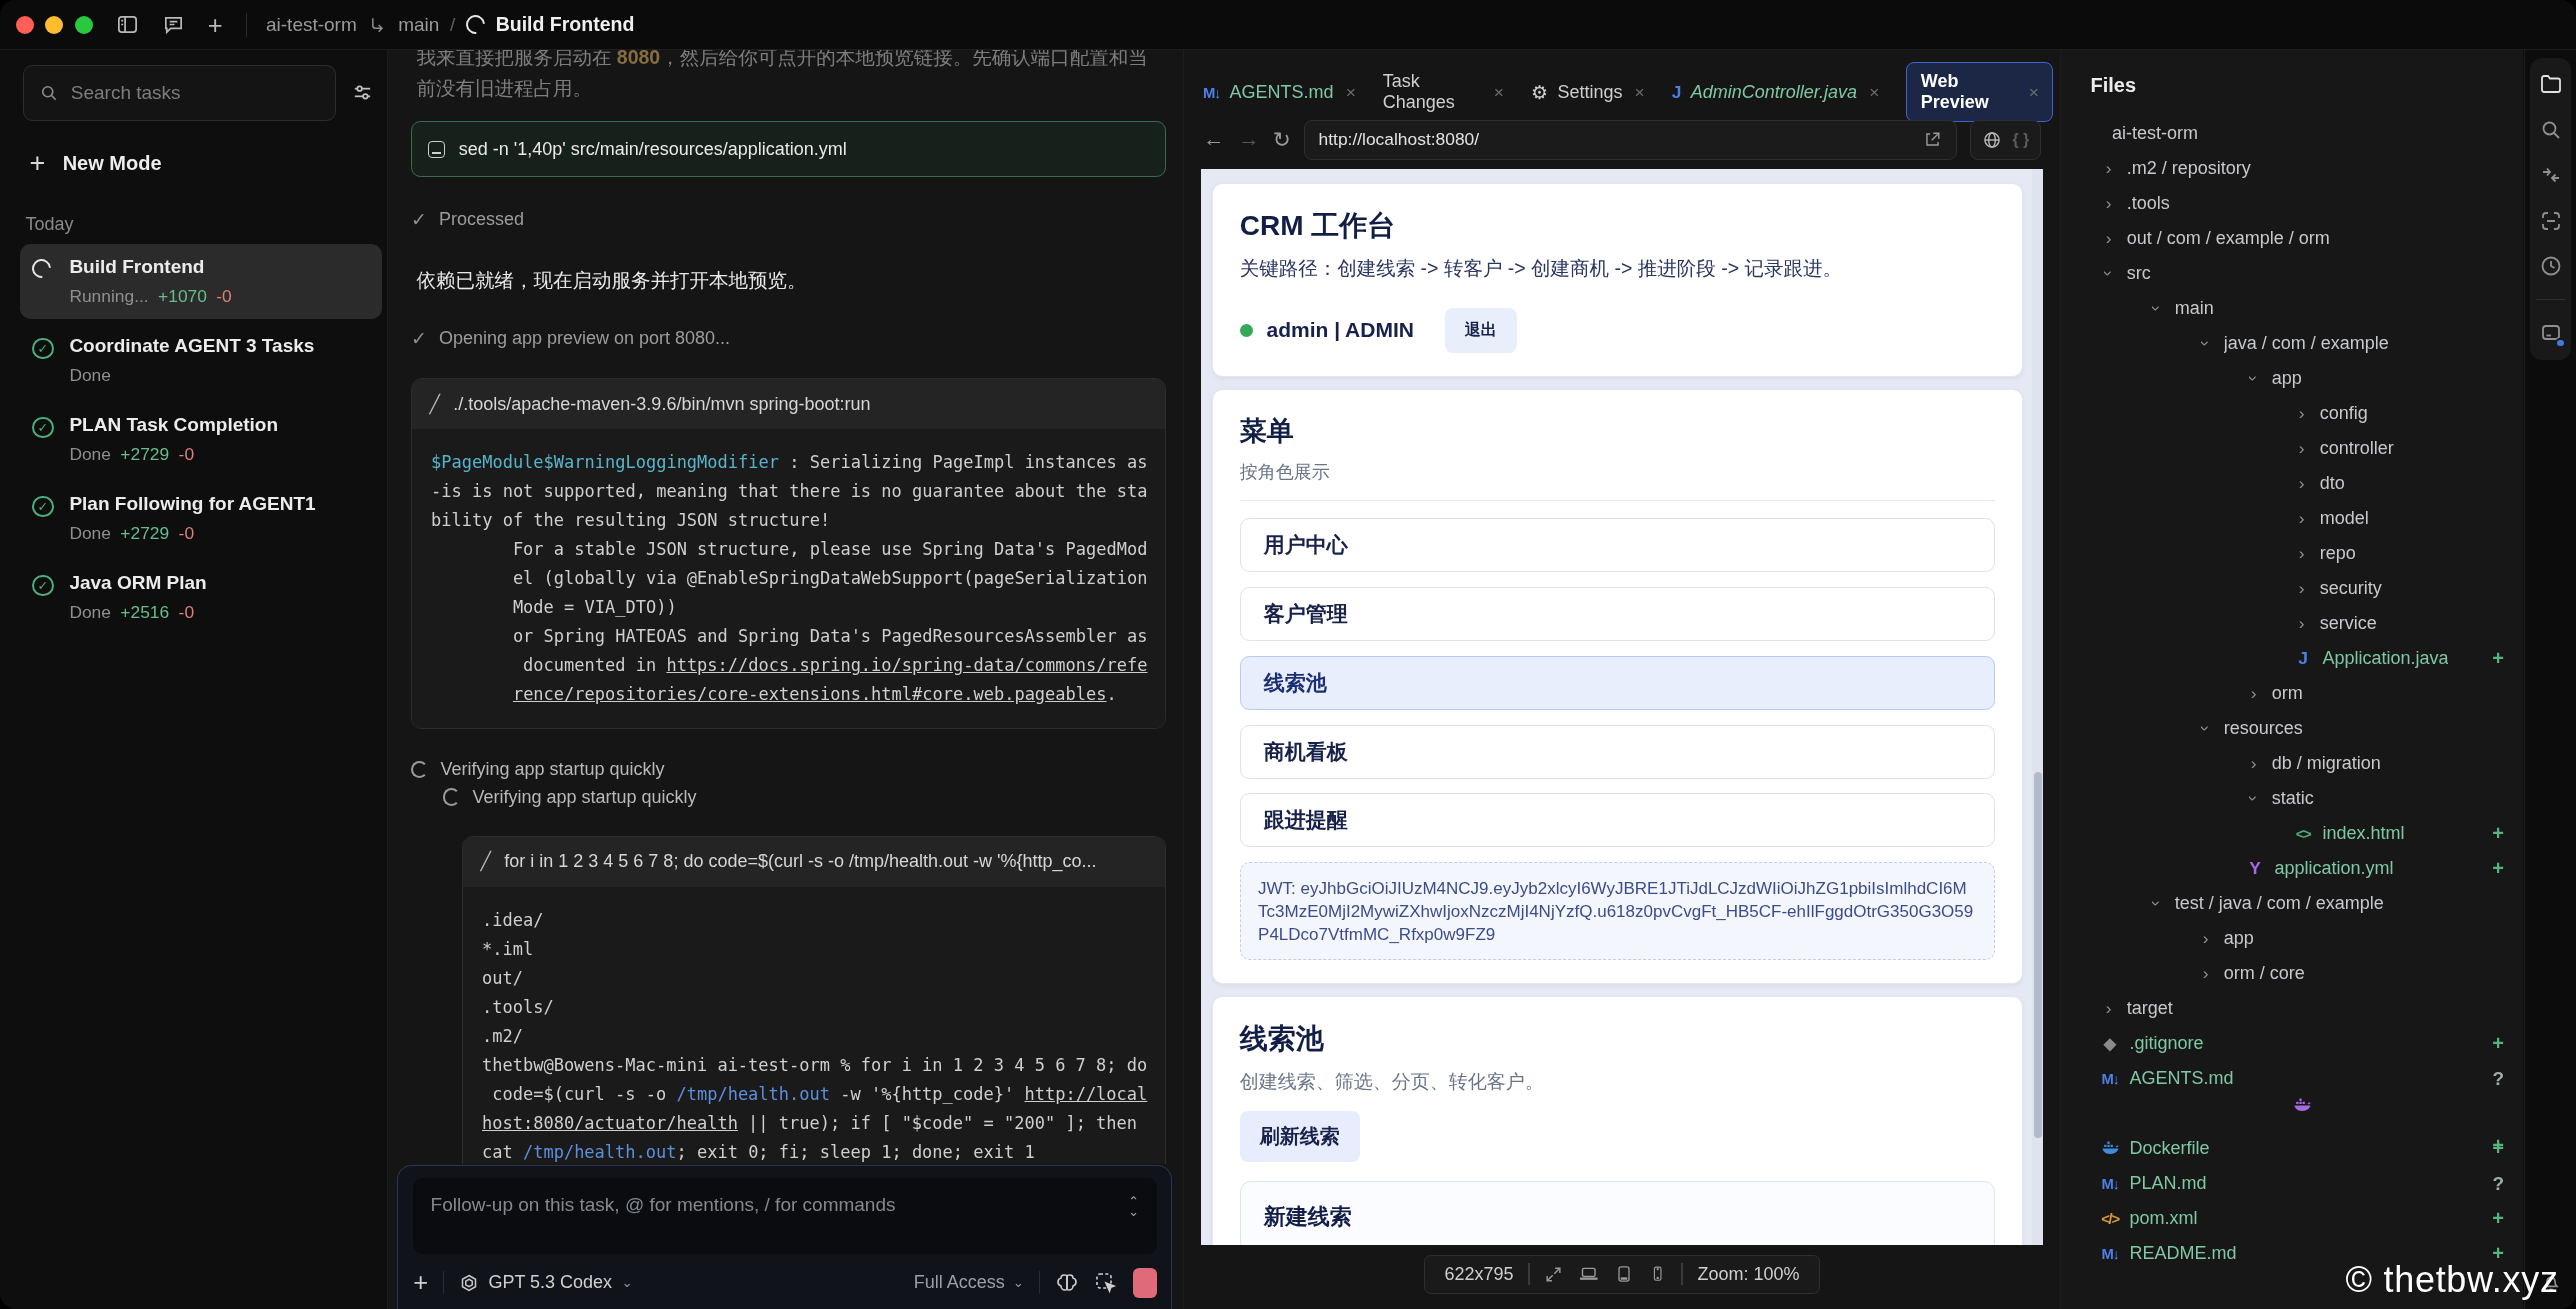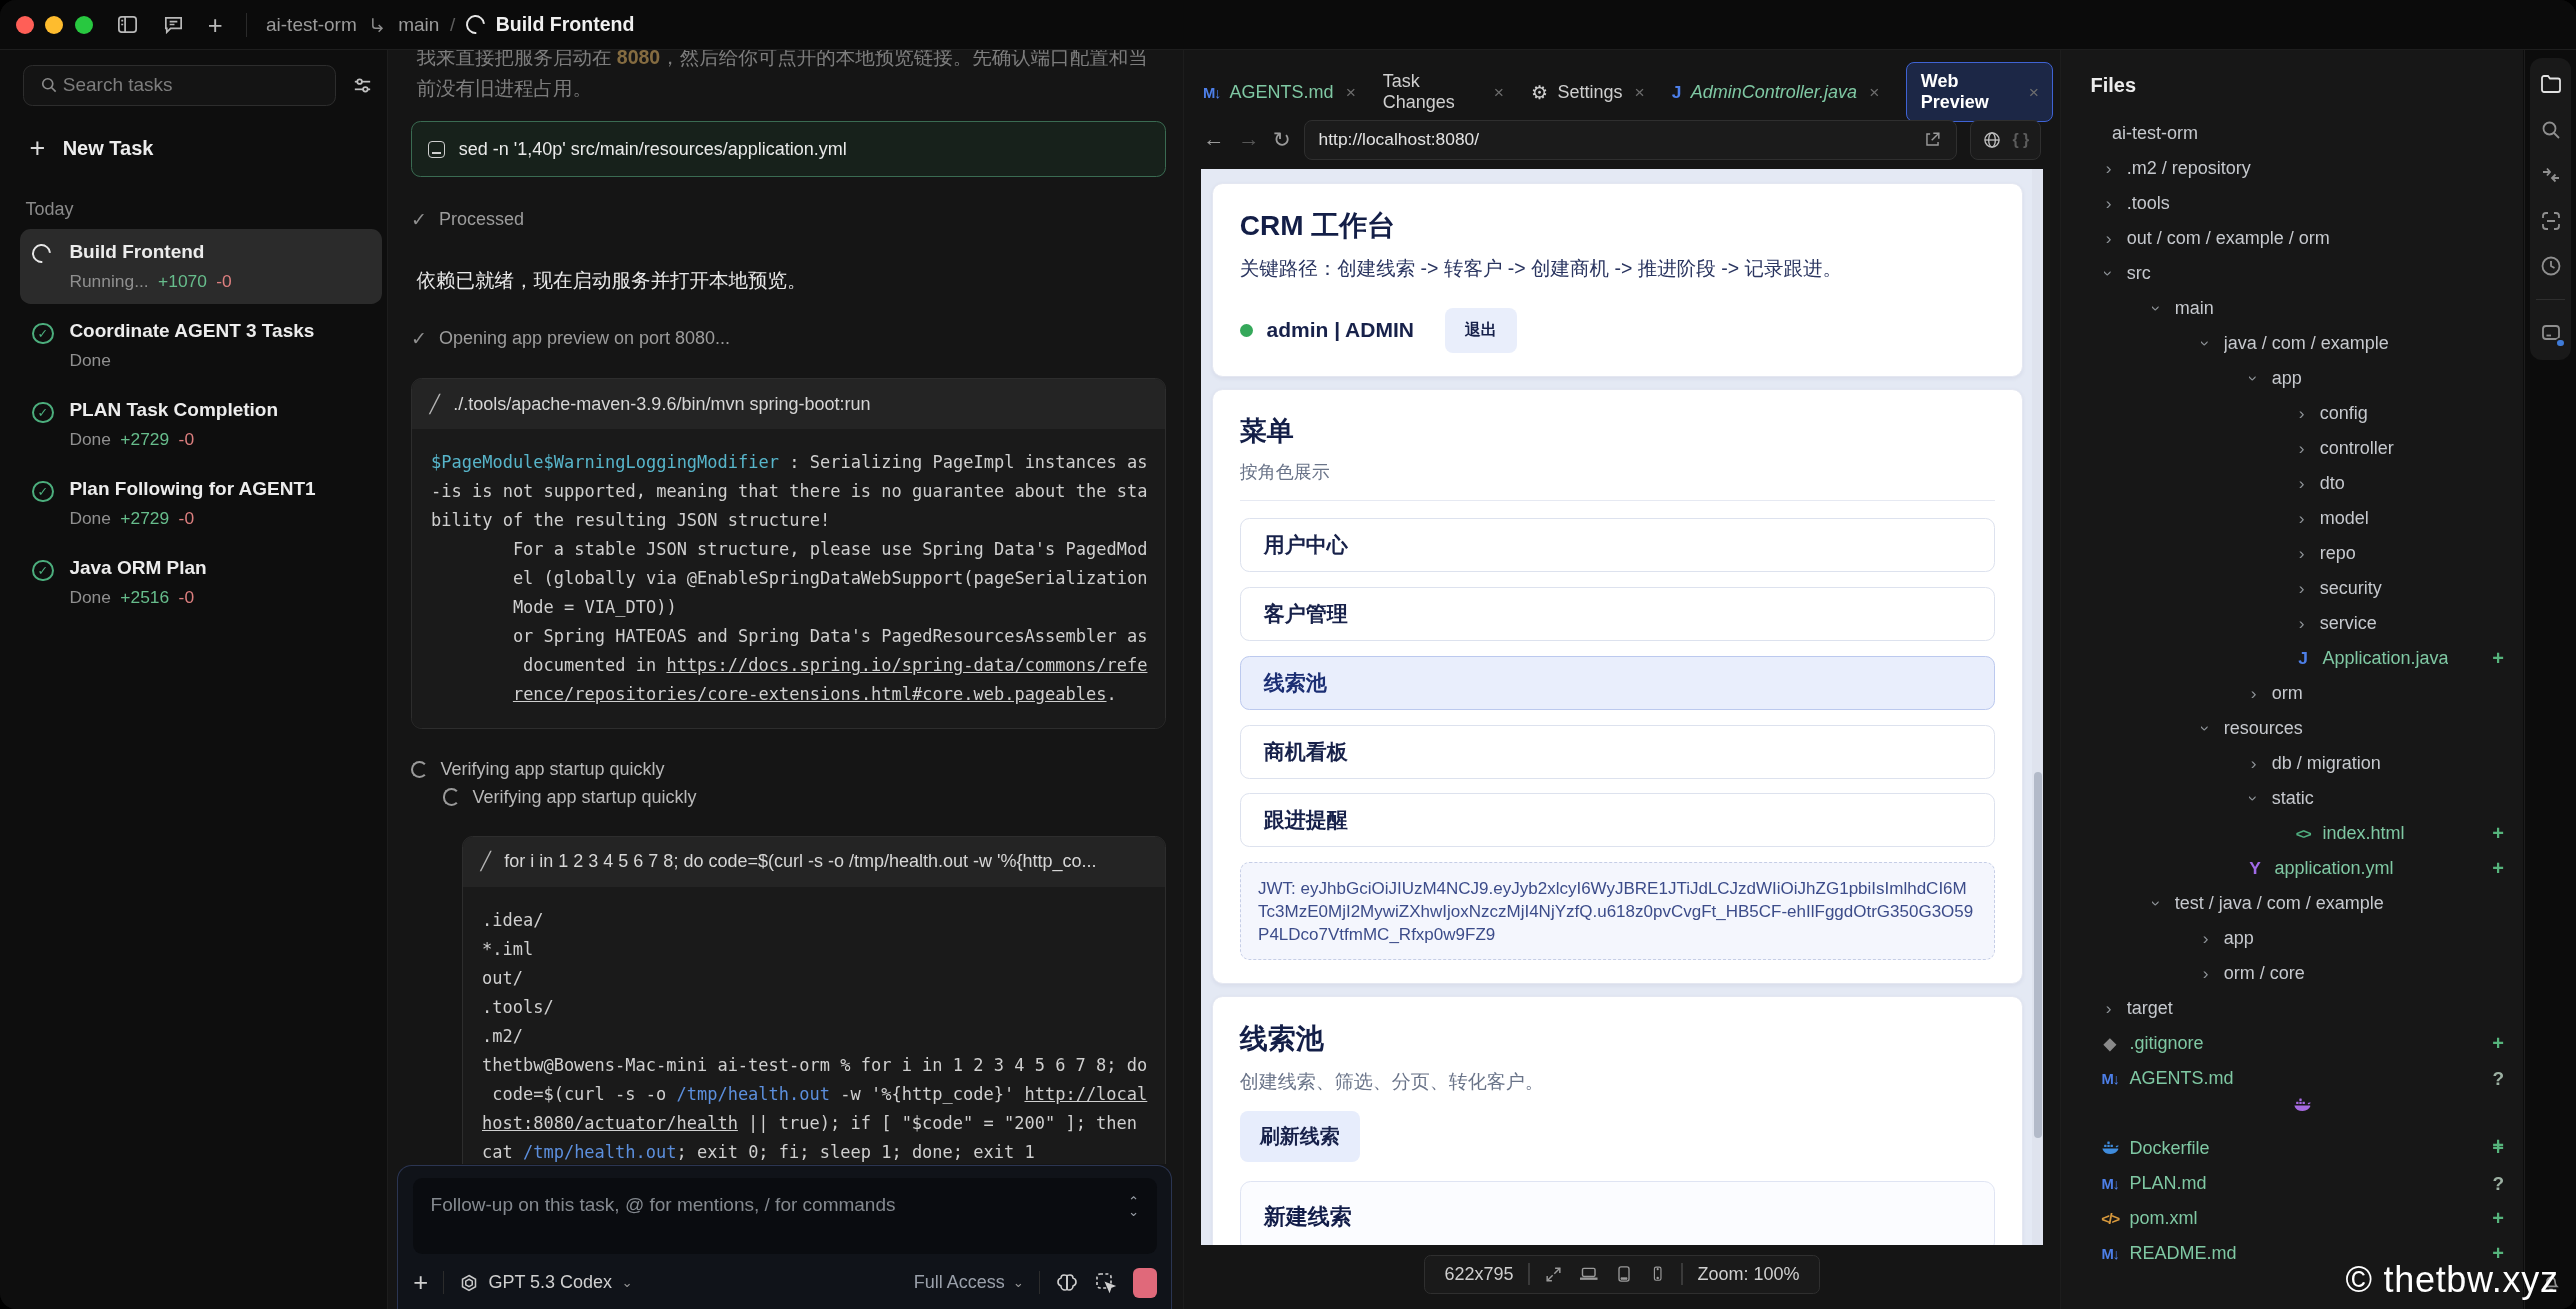--- a/index.html
+++ b/index.html
@@ -24,21 +24,21 @@
   
   .panel { position:absolute; top:50px; bottom:0; }
   .tasks-panel { left:0; width:388px; background:#0e0e0e; border-right:1.3px solid #1d1d1d; padding:14.8px 0; }
   .chat-panel { left:388px; width:796px; background:#151515; border-right:1.3px solid #1d1d1d; overflow:hidden; }
   .editor-panel { left:1184px; width:877px; background:#151515; border-right:1.3px solid #1d1d1d; }
   .files-panel { left:2061px; width:462px; background:#171717; }
   .right-strip { left:2524px; width:52px; background:#0c0c0c; border-left:1.3px solid #1d1d1d; }
 
   
   .search-row { display:flex; align-items:center; margin:0 13.4px 0 23px; gap:14.8px; }
-  .search-box { flex:1; height:41px; border:1.3px solid #2d2d2d; border-radius:9.4px; background:#141414; display:flex; align-items:center; padding:0 14.8px; gap:4px; }
+  .search-box { flex:1; height:56px; border:1.3px solid #2d2d2d; border-radius:9.4px; background:#141414; display:flex; align-items:center; padding:0 14.8px; gap:12px; }
   .search-box input { flex:1; background:transparent; border:none; outline:none; color:#bdbdbd; font-size:19px; font-family:inherit; }
   .search-box input::placeholder { color:#7d7d7d; }
   .new-task { display:flex; align-items:center; gap:17.4px; margin:27px 0 0 29.5px; color:#ededed; font-size:20px; font-weight:600; }
   .new-task .np { font-size:27px; font-weight:300; color:#d9d9d9; }
   .section-label { margin:35px 0 9.4px 25.5px; color:#8a8a8a; font-size:18px; }
   .task { margin:4px 5.4px 4px 20px; border-radius:10.7px; padding:12px 13.4px 12px 12px; display:flex; gap:13.4px; }
   .task.selected { background:#2b2b2b; }
   .task .t-ic { width:24px; padding-top:2.7px; flex:none; }
   .task .done-circle { width:21.5px; height:21.5px; border-radius:50%; border:2px solid #4cae7d; color:#4cae7d; font-size:12.7px; display:flex; align-items:center; justify-content:center; }
   .task .t-title { color:#ececec; font-size:19px; font-weight:600; }
@@ -214,21 +214,21 @@
         <svg width="23" height="23" viewBox="0 0 24 24" fill="none" stroke="#c0c0c0" stroke-width="1.8">
             <line x1="4" y1="8" x2="20" y2="8"></line>
             <circle cx="9" cy="8" r="2.4" fill="#0e0e0e"></circle>
             <line x1="4" y1="16" x2="20" y2="16"></line>
             <circle cx="15" cy="16" r="2.4" fill="#0e0e0e"></circle>
           </svg>
       </span>
     </div>
     <div class="new-task">
       <span class="np">+</span>
-      <span>New Task</span>
+      <span>New Mode</span>
     </div>
     <div class="section-label">Today</div>
     <div id="task-list">
 
     <div class="task running selected">
           <span class="t-ic">
             <span class="spinner t-spin"></span>
             
           </span>
           <span>

